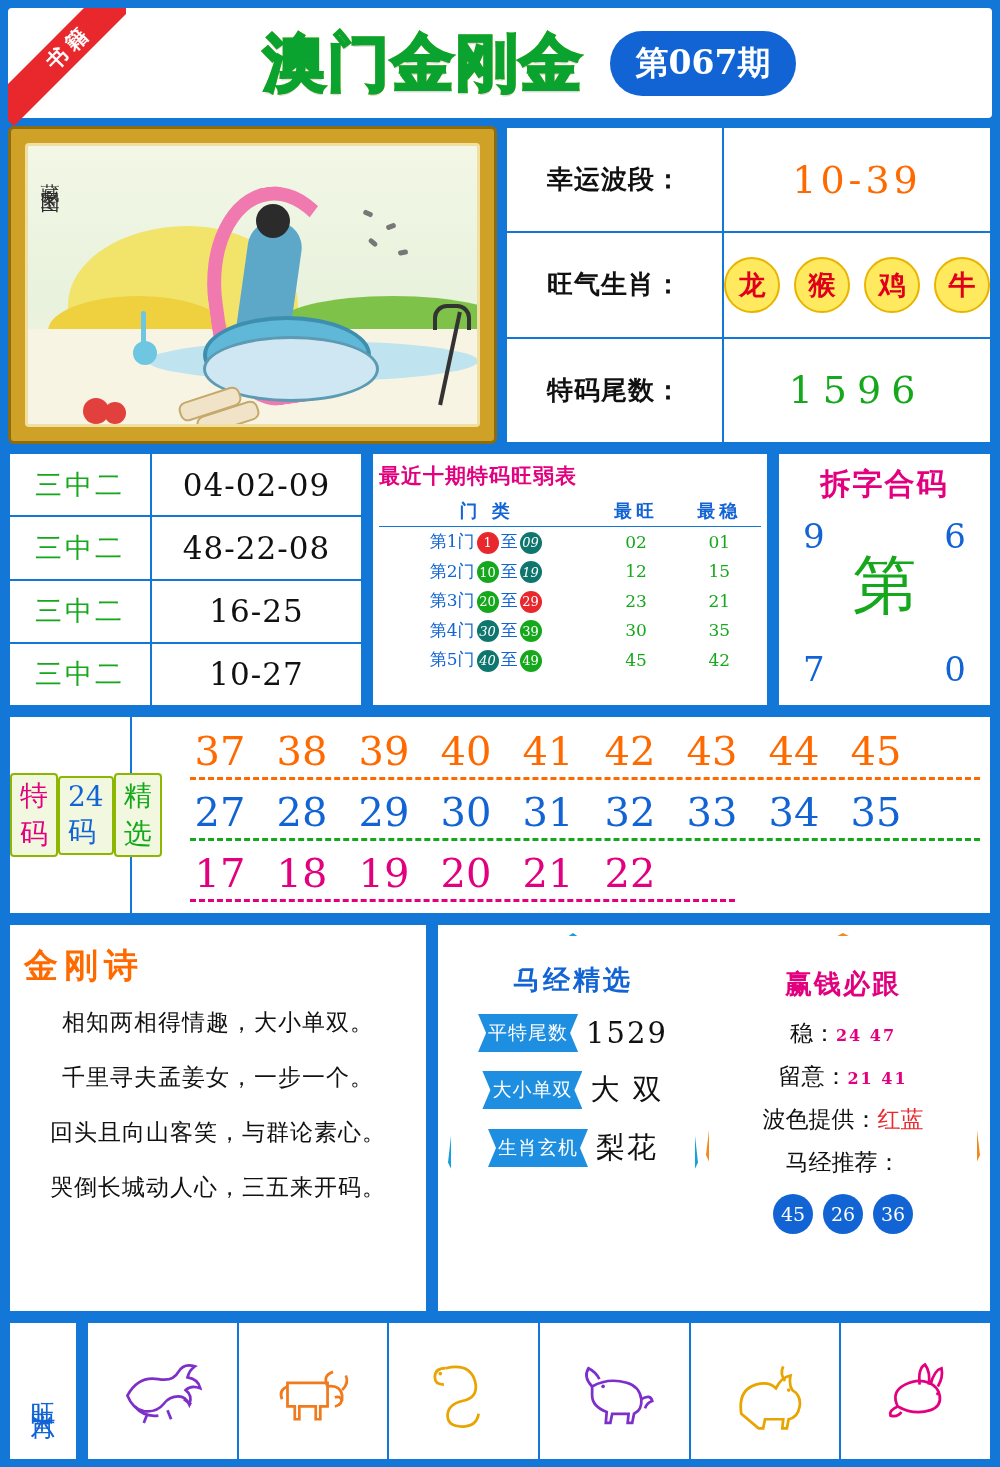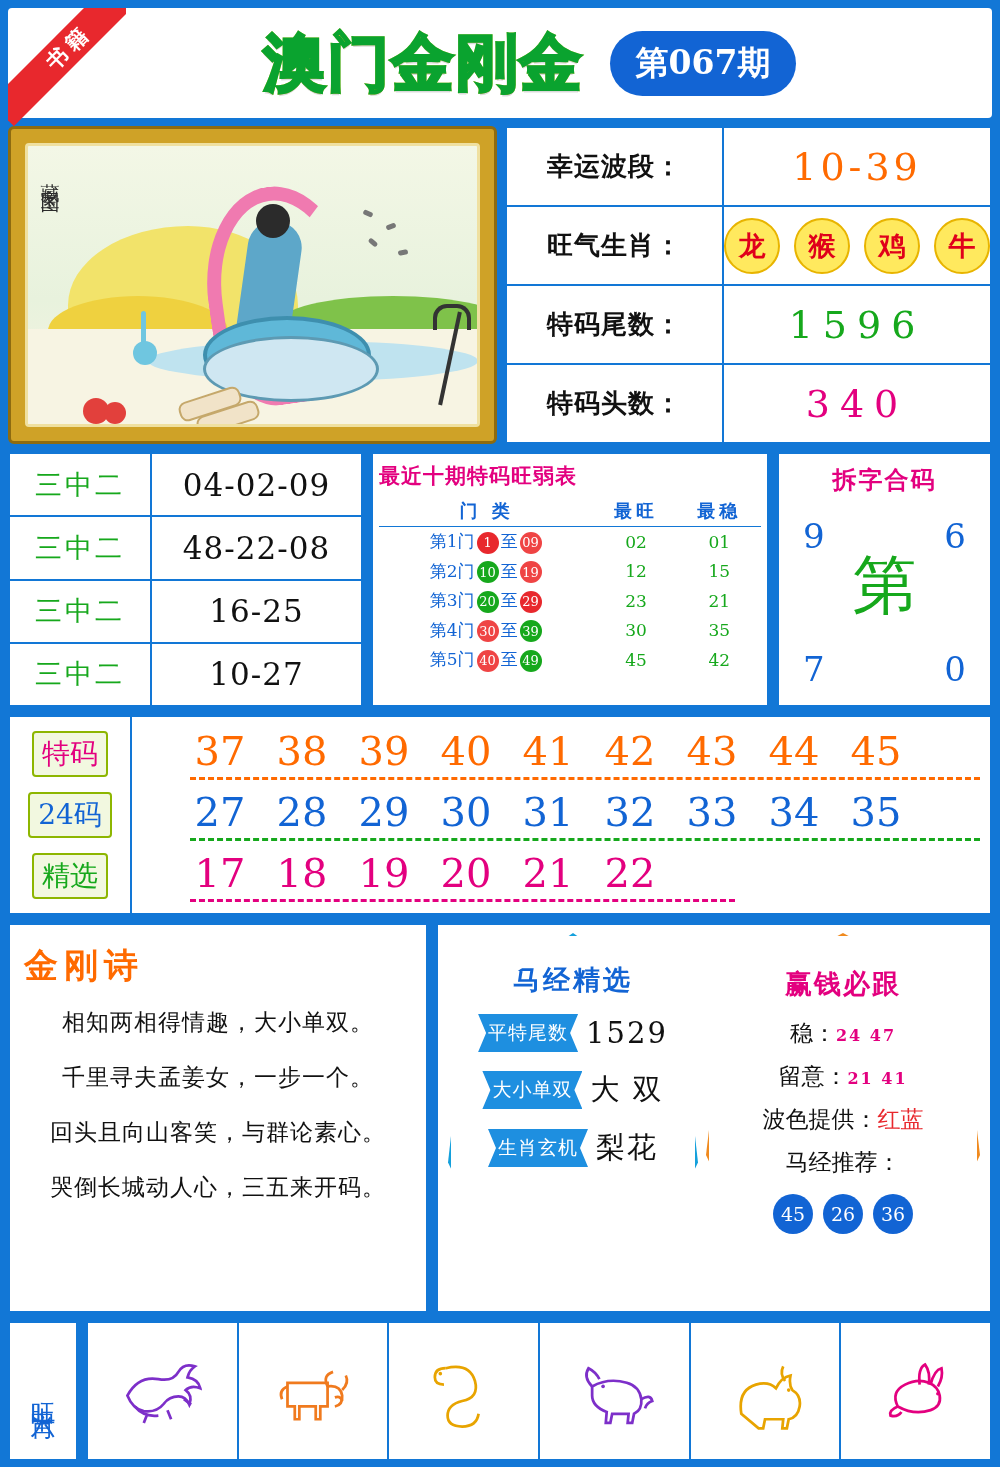--- a/index.html
+++ b/index.html
@@ -111,31 +111,31 @@
 
   .tenbox{flex:1;background:#fff;border:2px solid #1277d6;box-sizing:border-box;padding:4px 6px;}
   .tenbox h3{margin:4px 0 6px;font-size:21px;color:#e3007f;font-family:"DejaVu Serif",serif;letter-spacing:1px;}
   table.ten{width:100%;border-collapse:collapse;font-family:"DejaVu Serif",serif;}
   table.ten th{font-size:18px;color:#1264d4;padding:3px 0;border-bottom:1px solid #1277d6;letter-spacing:4px;}
   table.ten td{font-size:17px;text-align:center;padding:3px 0;color:#16a81c;}
   table.ten td.gate{color:#1264d4;white-space:nowrap;}
   .numball{display:inline-flex;align-items:center;justify-content:center;width:22px;height:22px;border-radius:50%;
     color:#fff;font-size:13px;vertical-align:middle;margin:0 2px;}
   .nb-red{background:#e8282d;}
-  .nb-blue{background:#ef4444;}
+  .nb-blue{background:#0f766e;font-style:italic;}
   .nb-green{background:#16a81c;}
 
   .chaizi{width:215px;background:#fff;border:2px solid #1277d6;box-sizing:border-box;position:relative;}
-  .chaizi h3{margin:10px 0 0;text-align:center;font-size:24px;color:#e3007f;font-family:"DejaVu Serif",serif;letter-spacing:2px;}
+  .chaizi h3{margin:10px 0 0;text-align:center;font-size:30px;color:#e3007f;font-family:"DejaVu Serif",serif;letter-spacing:2px;}
   .cz-num{position:absolute;font-size:34px;color:#1264d4;font-family:"DejaVu Serif",serif;}
   .cz-center{position:absolute;left:0;right:0;top:88px;text-align:center;font-size:64px;color:#16a81c;font-family:"DejaVu Serif",serif;}
 
   
   .codes{margin-top:8px;background:#fff;border:2px solid #1277d6;display:flex;height:200px;box-sizing:border-box;}
-  .codes-label{width:120px;border-right:2px solid #1277d6;display:flex;flex-direction:column;align-items:center;justify-content:space-around;padding:6px 0;}
+  .codes-label{width:120px;border-right:2px solid #1277d6;display:flex;flex-direction:row;align-items:center;justify-content:space-around;padding:6px 0;}
   .cl-item{border:2px solid #8db600;background:#f2f8e0;border-radius:4px;padding:2px 8px;font-size:28px;font-family:"DejaVu Serif",serif;}
   .cl-1{color:#e3007f;}
   .cl-2{color:#1264d4;}
   .cl-3{color:#16a81c;}
   .codes-body{flex:1;display:flex;flex-direction:column;justify-content:space-around;padding:6px 10px;margin-left:48px;}
   .code-line{display:flex;gap:22px;font-size:40px;font-family:"DejaVu Serif",serif;padding-bottom:3px;}
   .code-line span{min-width:60px;text-align:center;}
   .line-orange{color:#ff6a00;border-bottom:3px dashed #ff6a00;}
   .line-blue{color:#1264d4;border-bottom:3px dashed #16a81c;}
   .line-pink{color:#e3007f;border-bottom:3px dashed #e3007f;width:545px;}
@@ -249,26 +249,20 @@
           <span class="zodiac-ball">鸡</span>
           <span class="zodiac-ball">牛</span>
         </div>
       </div>
       <div class="info-row">
         <div class="info-label">特码尾数：</div>
         <div class="info-val">
           <span class="val-green">1596</span>
         </div>
       </div>
-      <div class="info-row">
-        <div class="info-label">特码头数：</div>
-        <div class="info-val">
-          <span class="val-pink">340</span>
-        </div>
-      </div>
     </div>
   </div>
 
   <div class="mid">
 
     <div class="sanzhong">
       <div class="sz-row">
         <div class="sz-label">三中二</div>
         <div class="sz-val">04-02-09</div>
       </div>

